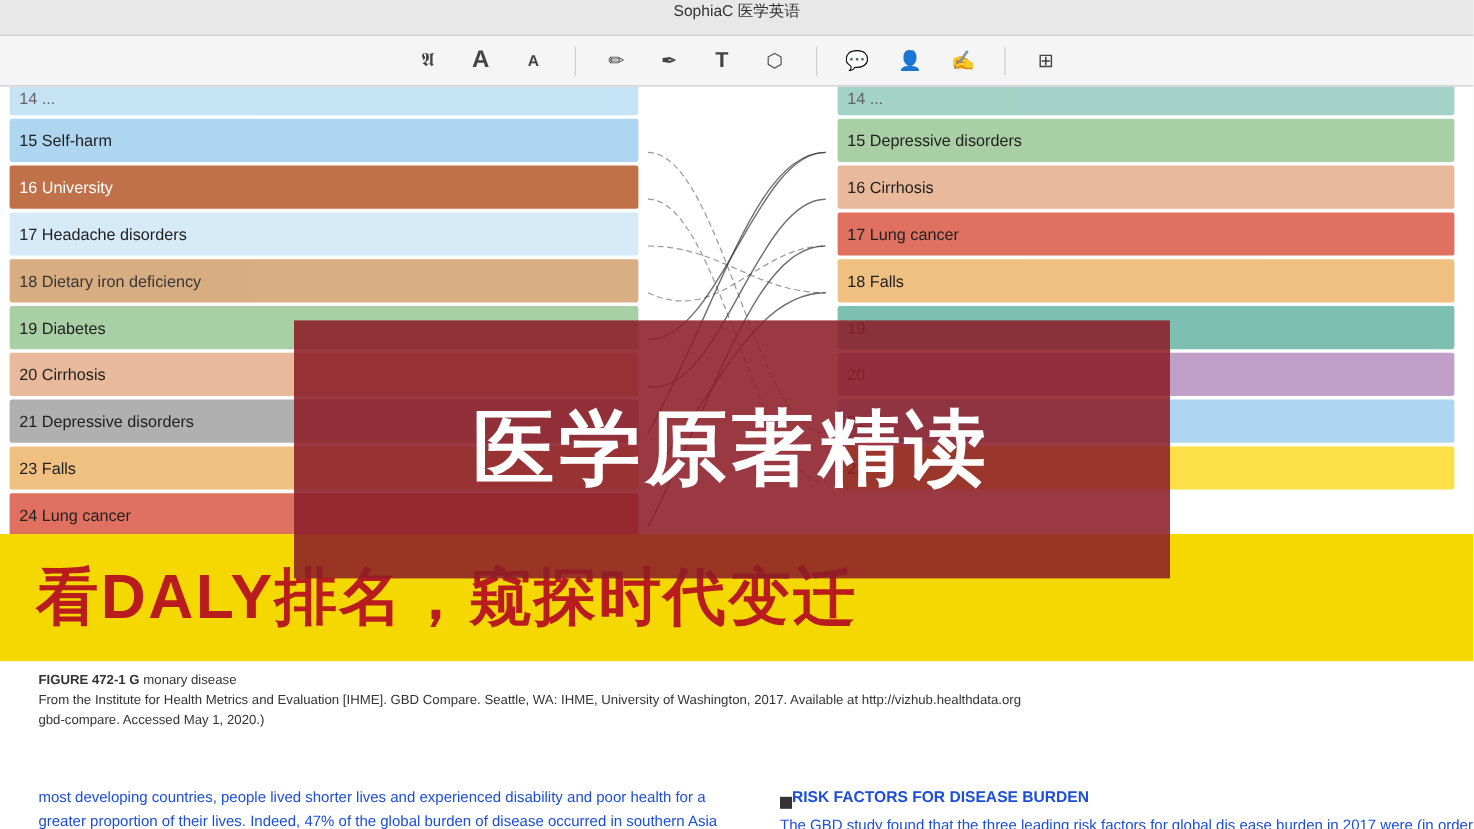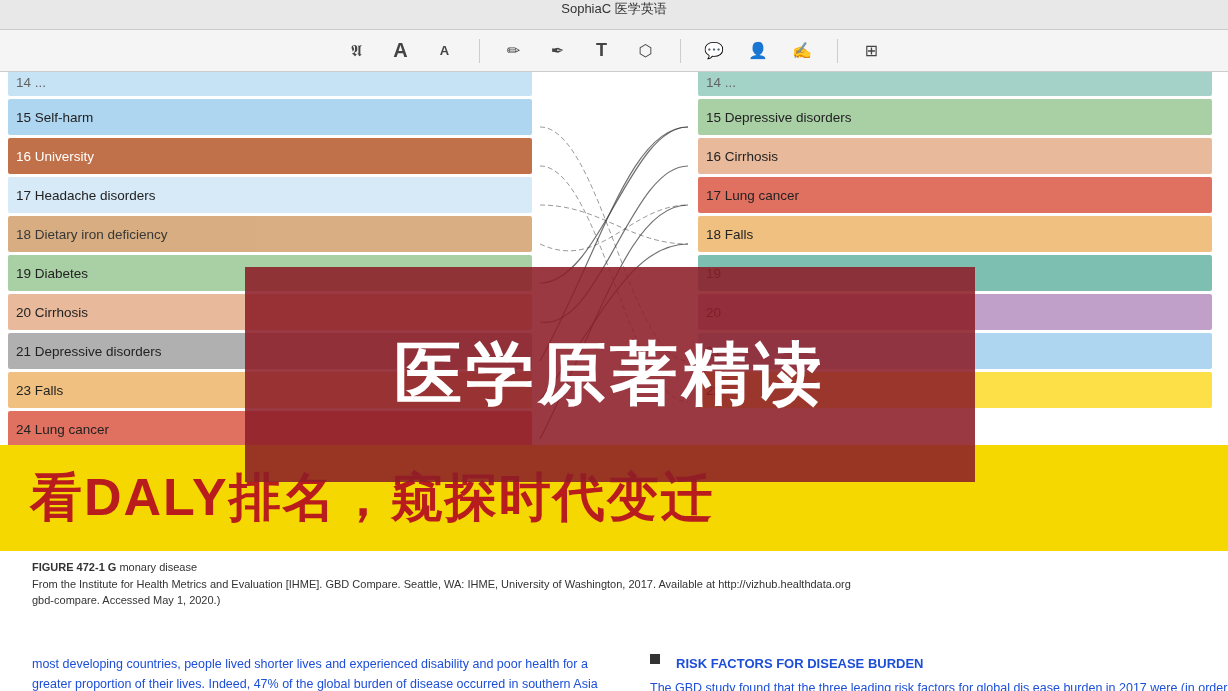--- a/index.html
+++ b/index.html
@@ -195,22 +195,22 @@
       color: #1d4ed8;
       line-height: 1.6;
       margin-top: 37px;
     }
 
     .section-header {
       font-weight: 900;
       font-size: 13px;
       margin-bottom: 4px;
       display: flex;
-      align-items: flex-start;
-      gap: 16px;
+      align-items: flex-end;
+      gap: 0;
     }
 
     .section-header-icon {
       display: inline-block;
       width: 10px;
       height: 10px;
       background: #333;
     }
 
     

